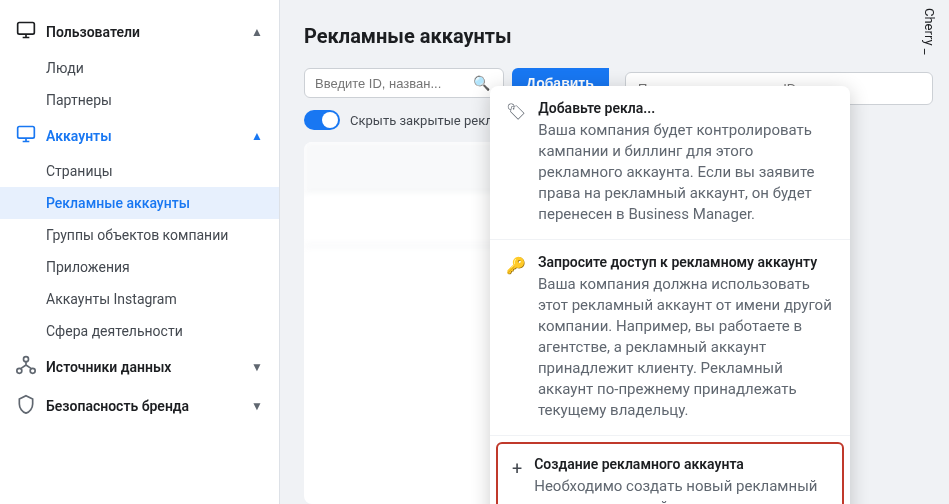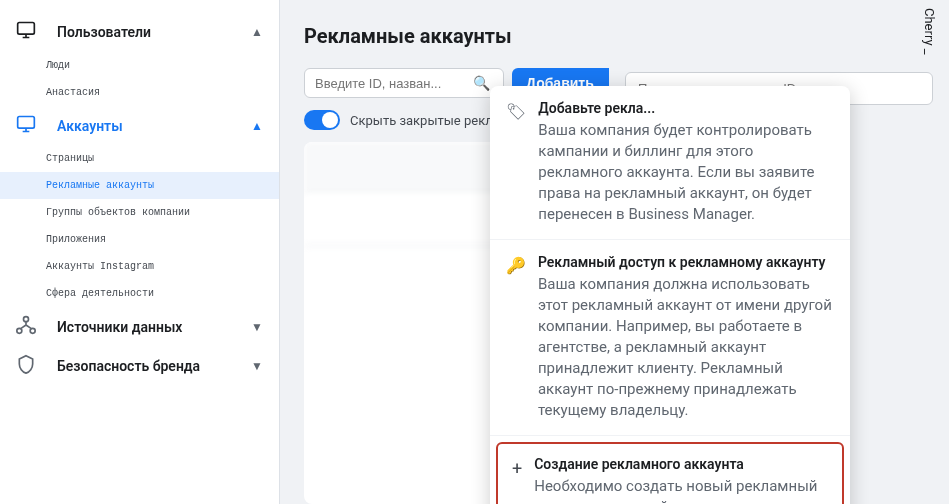--- a/index.html
+++ b/index.html
@@ -27,37 +27,36 @@
     .sidebar-section-header {
       display: flex;
       align-items: center;
       justify-content: space-between;
       padding: 8px 16px;
       cursor: pointer;
     }
     .sidebar-section-header-left {
       display: flex;
       align-items: center;
-      gap: 21px;
+      gap: 10px;
       font-weight: 600;
       font-size: 14px;
       color: #1c1e21;
     }
     .sidebar-section-header .chevron {
       color: #606770;
       font-size: 12px;
     }
     .sidebar-item {
       display: flex;
       align-items: flex-start;
       padding: 8px 16px 8px 46px;
       color: #444950;
       cursor: pointer;
-      font-size: 10px;
-      font-family: Liberation Mono, monospace;
+      font-size: 14px;
     }
     .sidebar-item.active {
       background: #e7f0fd;
       color: #1877f2;
       font-weight: 500;
     }
 
     
     .main {
       flex: 1;
@@ -339,21 +338,21 @@
         </svg>
       </span>
       <span>Пользователи</span>
     </div>
     <span class="chevron">▲</span>
   </div>
   <div class="sidebar-item">
     <span>Люди</span>
   </div>
   <div class="sidebar-item">
-    <span>Анастасия</span>
+    <span>Партнеры</span>
   </div>
 
   <div class="sidebar-section-header">
     <div class="sidebar-section-header-left">
       <span>
         <svg width="20" height="20" viewBox="0 0 24 24" fill="none" stroke="#1877f2" stroke-width="2">
           <rect x="2" y="3" width="20" height="14" rx="2"></rect>
           <path d="M8 21h8M12 17v4"></path>
         </svg>
       </span>
@@ -447,21 +446,21 @@
       <span class="dropdown-item-icon">🏷</span>
       <div class="dropdown-item-content">
         <div class="dropdown-item-title">Добавьте рекла...</div>
         <div class="dropdown-item-desc">Ваша компания будет контролировать кампании и биллинг для этого рекламного аккаунта. Если вы заявите права на рекламный аккаунт, он будет перенесен в Business Manager.</div>
       </div>
     </div>
 
     <div class="dropdown-item">
       <span class="dropdown-item-icon">🔑</span>
       <div class="dropdown-item-content">
-        <div class="dropdown-item-title">Рекламный доступ к рекламному аккаунту</div>
+        <div class="dropdown-item-title">Запросите доступ к рекламному аккаунту</div>
         <div class="dropdown-item-desc">Ваша компания должна использовать этот рекламный аккаунт от имени другой компании. Например, вы работаете в агентстве, а рекламный аккаунт принадлежит клиенту. Рекламный аккаунт по-прежнему принадлежать текущему владельцу.</div>
       </div>
     </div>
 
     <div class="dropdown-item highlighted">
       <span class="dropdown-item-icon" style="font-size:18px;color:#444950;">+</span>
       <div class="dropdown-item-content">
         <div class="dropdown-item-title">Создание рекламного аккаунта</div>
         <div class="dropdown-item-desc">Необходимо создать новый рекламный аккаунт для вашей компании.</div>
       </div>

